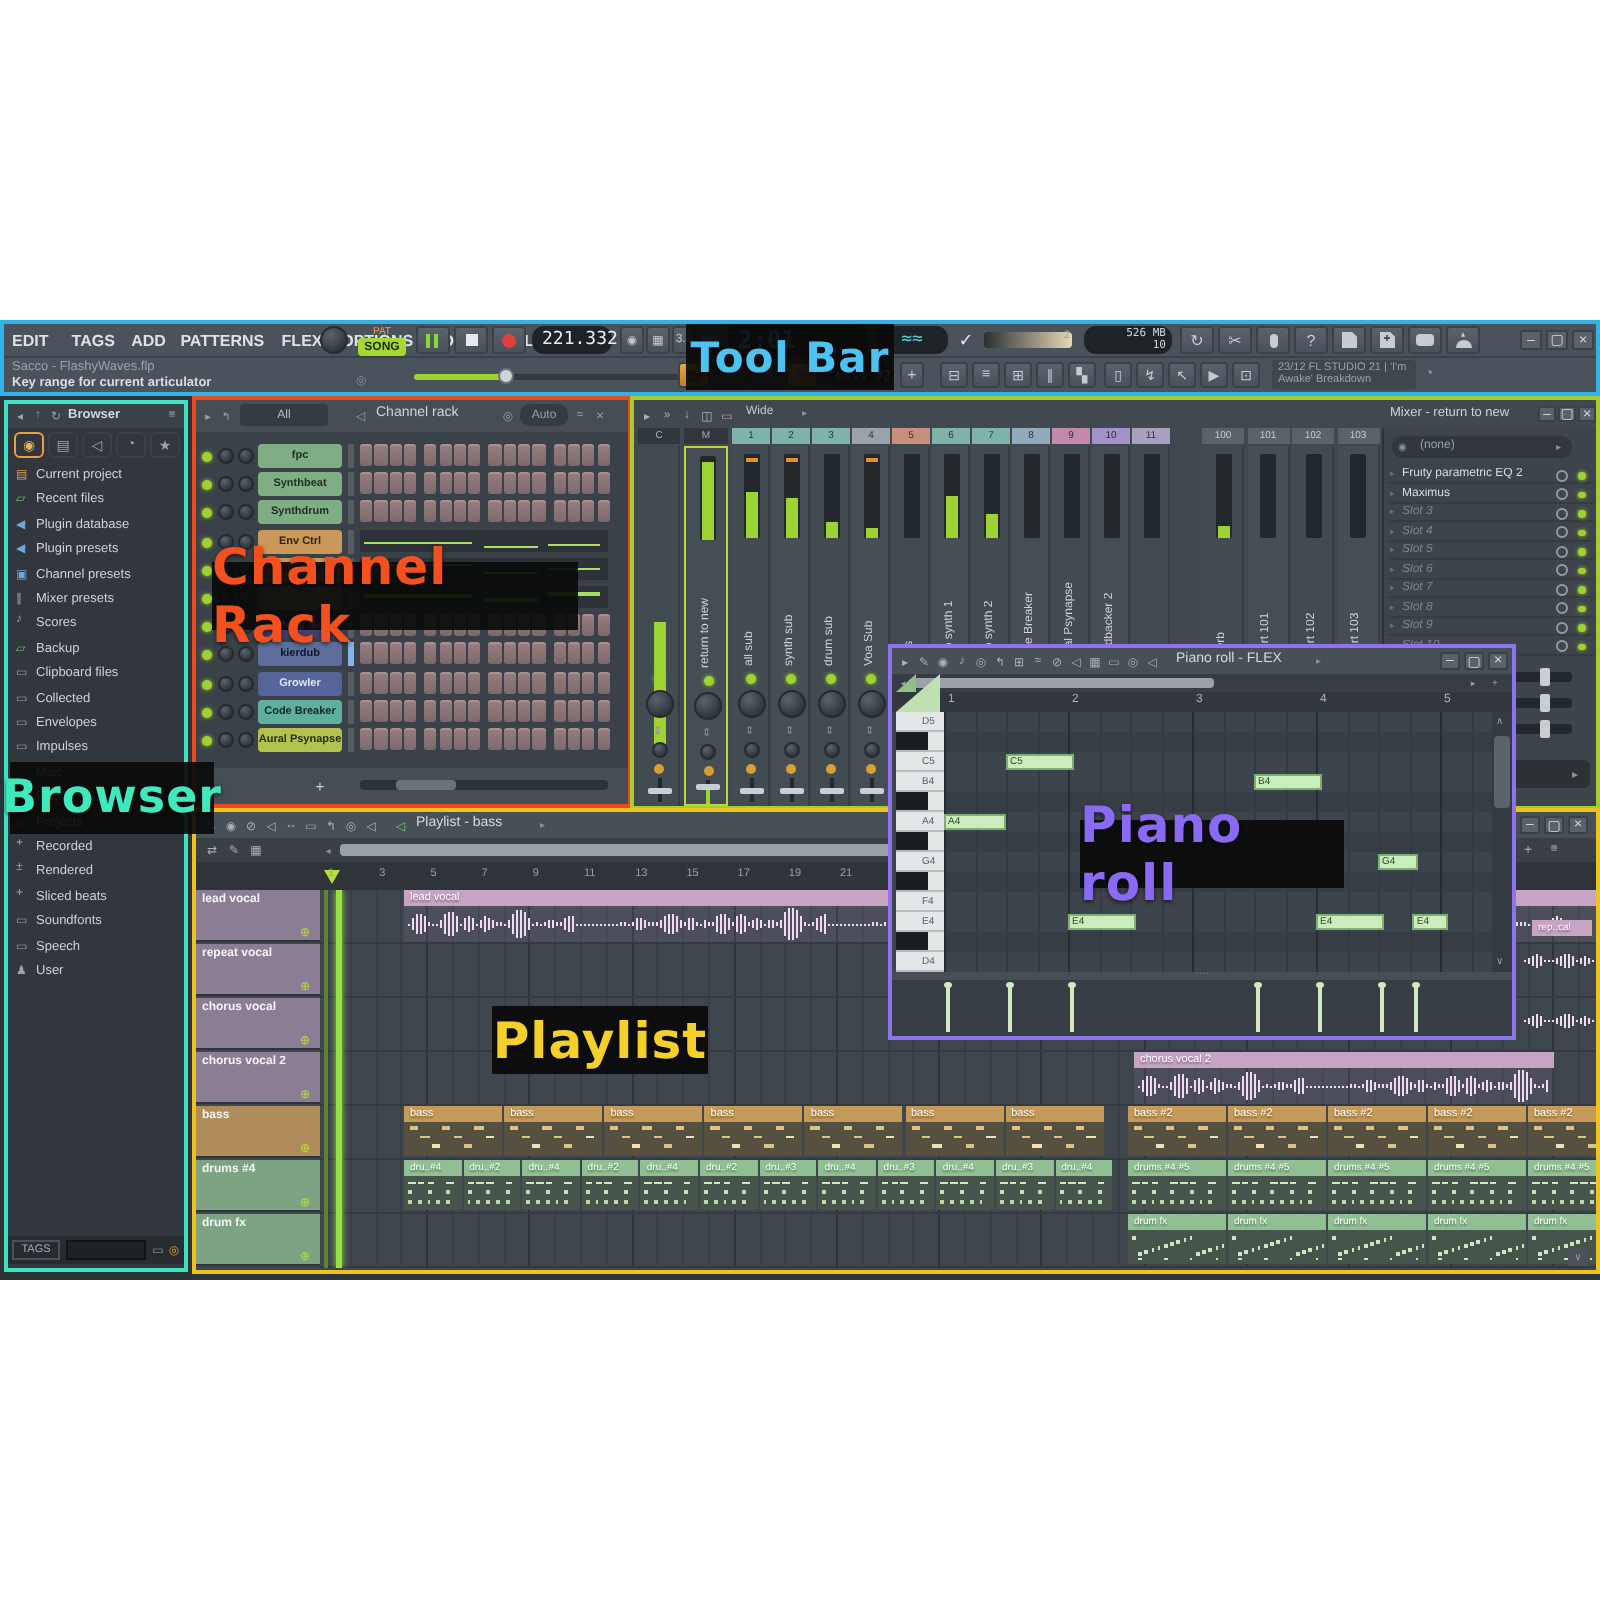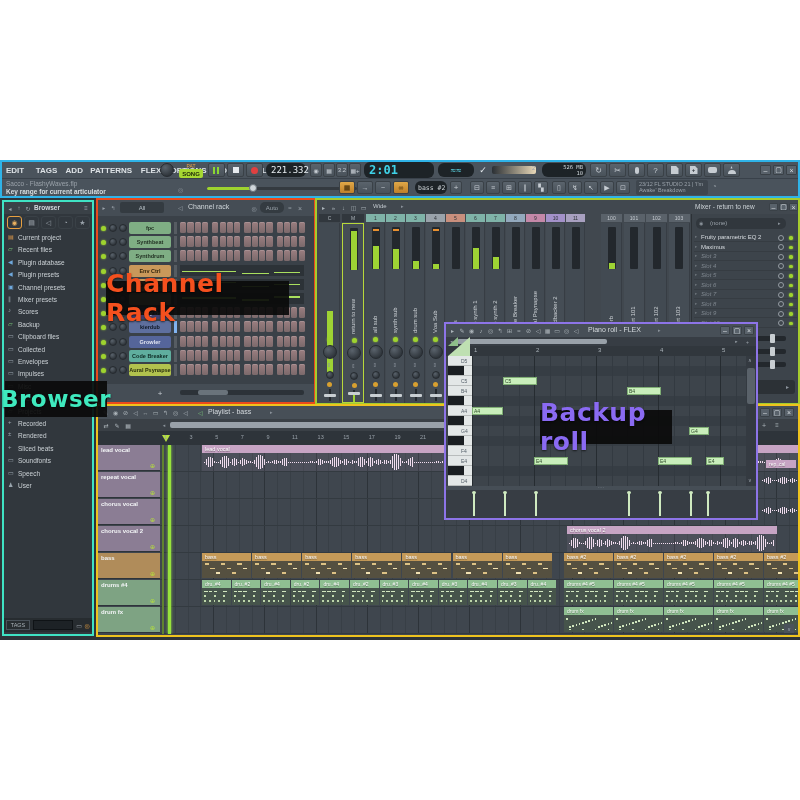--- a/index.html
+++ b/index.html
@@ -1989,16 +1989,18 @@
       <div class="abs" style="left: 182px; top: 168px; width: 2px; height: 24px; background: rgb(207, 234, 192);"></div>
       <div class="abs" style="left: 181px; top: 167px; width: 4px; height: 3px; background: rgb(207, 234, 192); border-radius: 50%;"></div>
       <div class="abs" style="left: 213px; top: 168px; width: 2px; height: 24px; background: rgb(207, 234, 192);"></div>
       <div class="abs" style="left: 212px; top: 167px; width: 4px; height: 3px; background: rgb(207, 234, 192); border-radius: 50%;"></div>
       <div class="abs" style="left: 244px; top: 168px; width: 2px; height: 24px; background: rgb(207, 234, 192);"></div>
       <div class="abs" style="left: 243px; top: 167px; width: 4px; height: 3px; background: rgb(207, 234, 192); border-radius: 50%;"></div>
       <div class="abs" style="left: 261.36px; top: 168px; width: 2px; height: 24px; background: rgb(207, 234, 192);"></div>
       <div class="abs" style="left: 260.36px; top: 167px; width: 4px; height: 3px; background: rgb(207, 234, 192); border-radius: 50%;"></div>
     </div>
 
+  <div class="ann" id="ann-toolbar" style="color: rgb(76, 195, 242);">Tool Bar</div>
   <div class="ann" id="ann-rack" style="color: rgb(244, 80, 30);">Channel Rack</div>
-  <div class="ann" id="ann-piano" style="color: rgb(138, 106, 242);">Backup roll</div>
+  <div class="ann" id="ann-piano" style="color: rgb(138, 106, 242);">Piano roll</div>
+  <div class="ann" id="ann-playlist" style="color: rgb(246, 208, 42);">Playlist</div>
   <div class="ann" id="ann-browser" style="color: rgb(63, 233, 190);">Browser</div>
 </div>
 
 </body></html>

